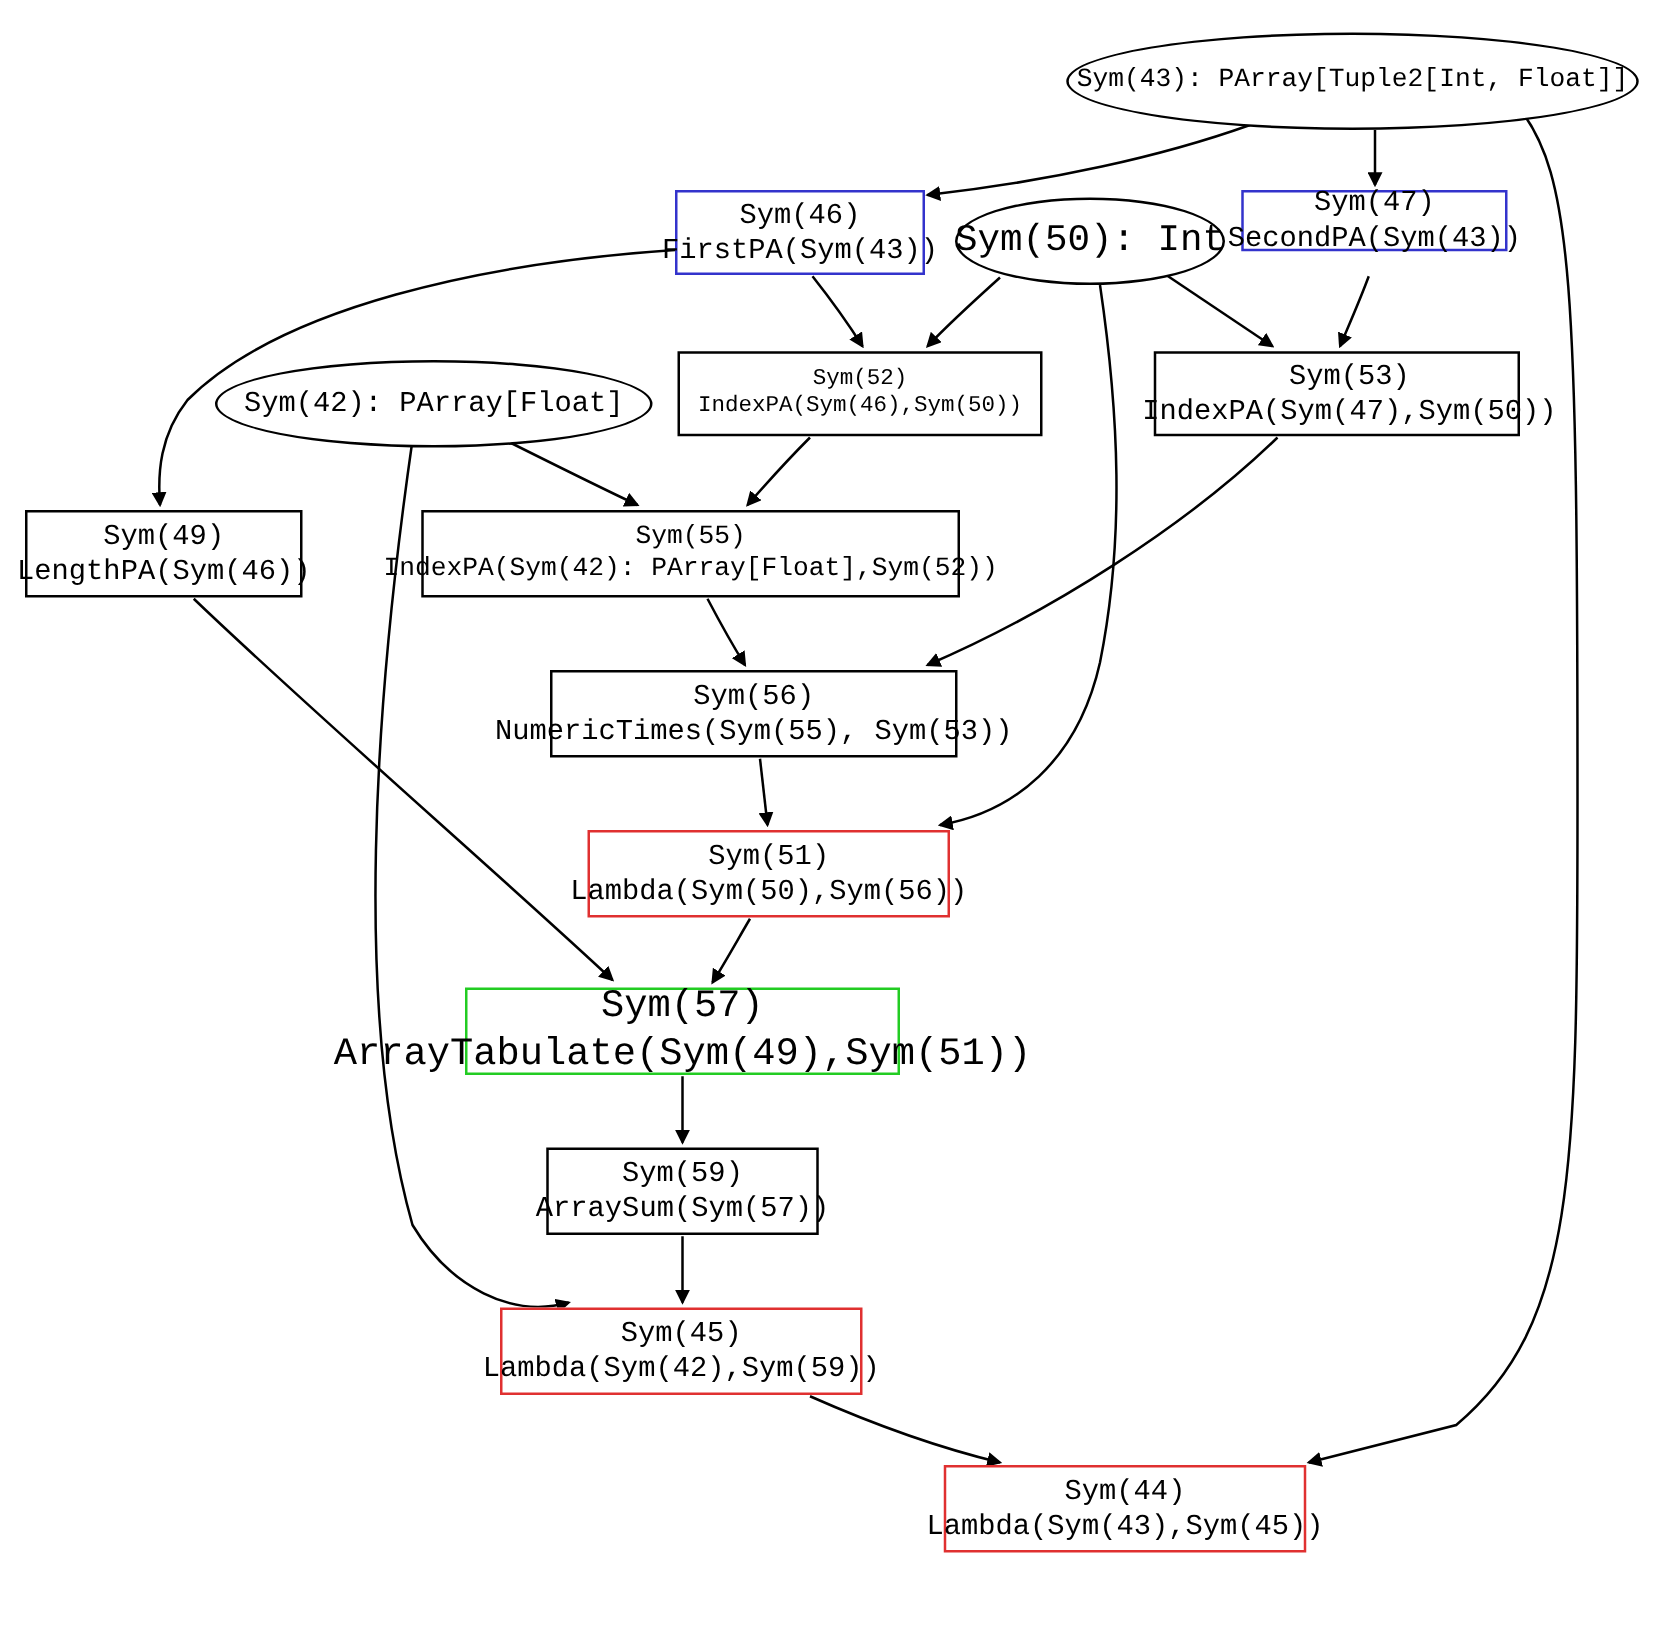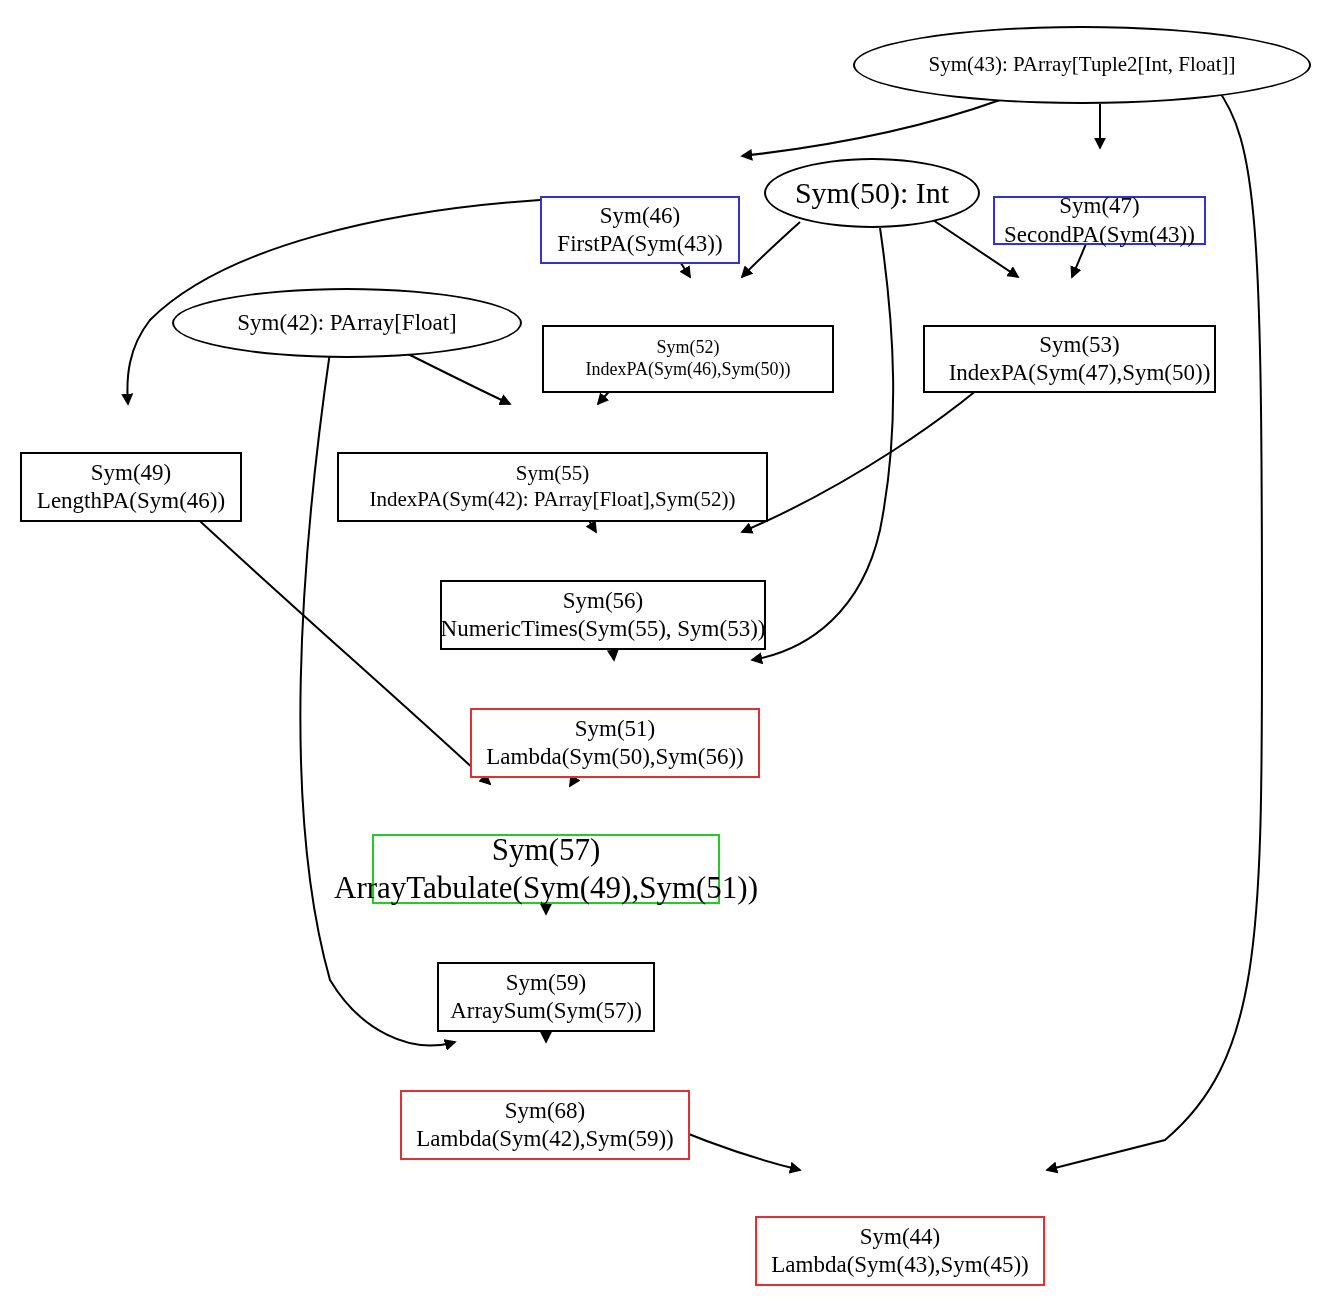--- a/index.html
+++ b/index.html
@@ -6,21 +6,21 @@
     margin: 0;
     padding: 0;
     background: #ffffff;
   }
   #canvas {
     position: relative;
     width: 1342px;
     height: 1310px;
     background: #ffffff;
     overflow: hidden;
-    font-family: Liberation Serif, serif;
+    font-family: Liberation Mono, monospace;
   }
   #edge-layer {
     position: absolute;
     left: 0;
     top: 0;
     width: 1342px;
     height: 1310px;
   }
   .node {
     position: absolute;
@@ -35,21 +35,20 @@
     color: #000000;
     z-index: 5;
   }
   .node .line {
     display: block;
     white-space: nowrap;
   }
   .node-box {
     border: 2px solid #000000;
     border-radius: 0;
-    margin-top: 44px;
   }
   .node-box.blue   { border-color: #3333cc; }
   .node-box.red    { border-color: #e03030; }
   .node-box.green  { border-color: #22cc22; }
   .node-ellipse {
     border: 2px solid #000000;
     border-radius: 50%;
   }
 </style>
 </head>
@@ -129,21 +128,21 @@
       </div>
       <div class="node node-box green" style="left: 372px; top: 790px; width: 348px; height: 70px; font-size: 31px;">
         <span class="line">Sym(57)</span>
         <span class="line">ArrayTabulate(Sym(49),Sym(51))</span>
       </div>
       <div class="node node-box" style="left: 437px; top: 918px; width: 218px; height: 70px; font-size: 23px;">
         <span class="line">Sym(59)</span>
         <span class="line">ArraySum(Sym(57))</span>
       </div>
       <div class="node node-box red" style="left: 400px; top: 1046px; width: 290px; height: 70px; font-size: 23px;">
-        <span class="line">Sym(68)</span>
+        <span class="line">Sym(45)</span>
         <span class="line">Lambda(Sym(42),Sym(59))</span>
       </div>
       <div class="node node-box red" style="left: 755px; top: 1172px; width: 290px; height: 70px; font-size: 23px;">
         <span class="line">Sym(44)</span>
         <span class="line">Lambda(Sym(43),Sym(45))</span>
       </div>
     </div>
 </div>
 
 </body></html>

